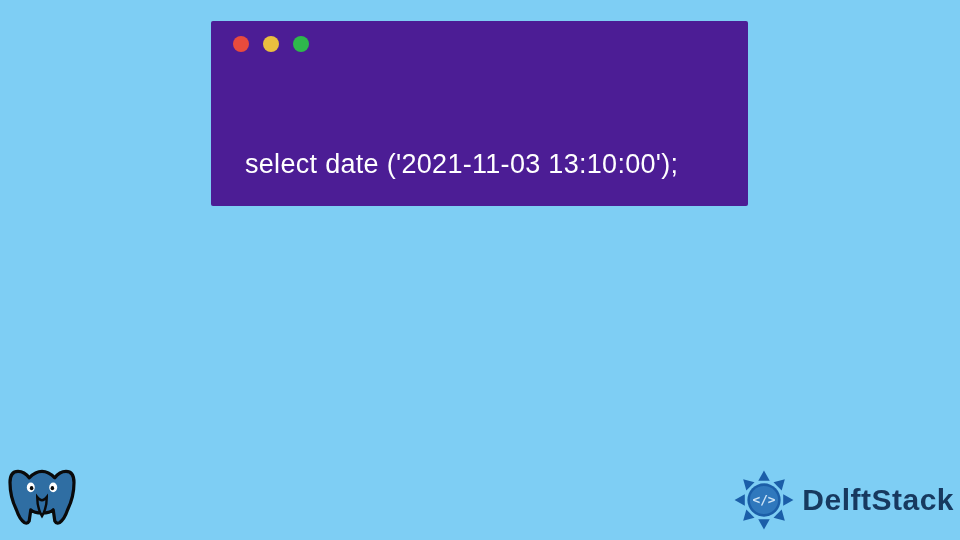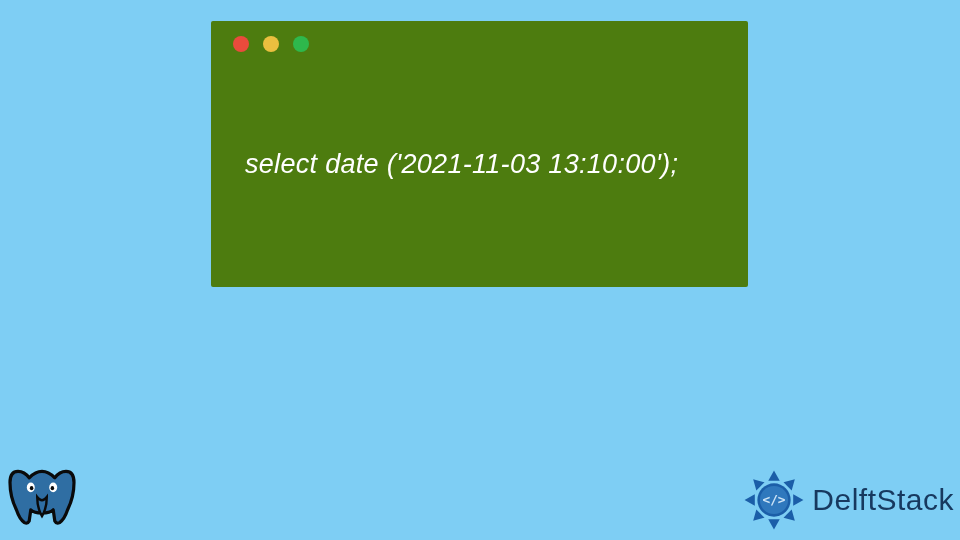--- a/index.html
+++ b/index.html
@@ -9,24 +9,23 @@
     background: #7ecef4;
     font-family: Arial, Helvetica, sans-serif;
     position: relative;
     overflow: hidden;
   }
   .code-window {
     position: absolute;
     left: 211px;
     top: 21px;
     width: 537px;
-    height: 266px;
-    background: #4d7c0f;
+    height: 185px;
+    background: #4c1d95;
     border-radius: 2px;
-    font-style: italic;
   }
   .titlebar {
     height: 46px;
     display: flex;
     align-items: center;
     padding-left: 22px;
     gap: 14px;
   }
   .dot {
     width: 16px; height: 16px; border-radius: 50%;
@@ -52,21 +51,21 @@
   .brand {
     position: absolute;
     right: 6px;
     bottom: 8px;
     display: flex;
     align-items: center;
     gap: 6px;
   }
   .brand-text {
     font-size: 30px;
-    font-weight: 400;
+    font-weight: 700;
     color: #17395f;
     letter-spacing: 0.5px;
   }
   .brand-mark {
     width: 64px;
     height: 64px;
   }
 </style>
 </head>
 <body>

